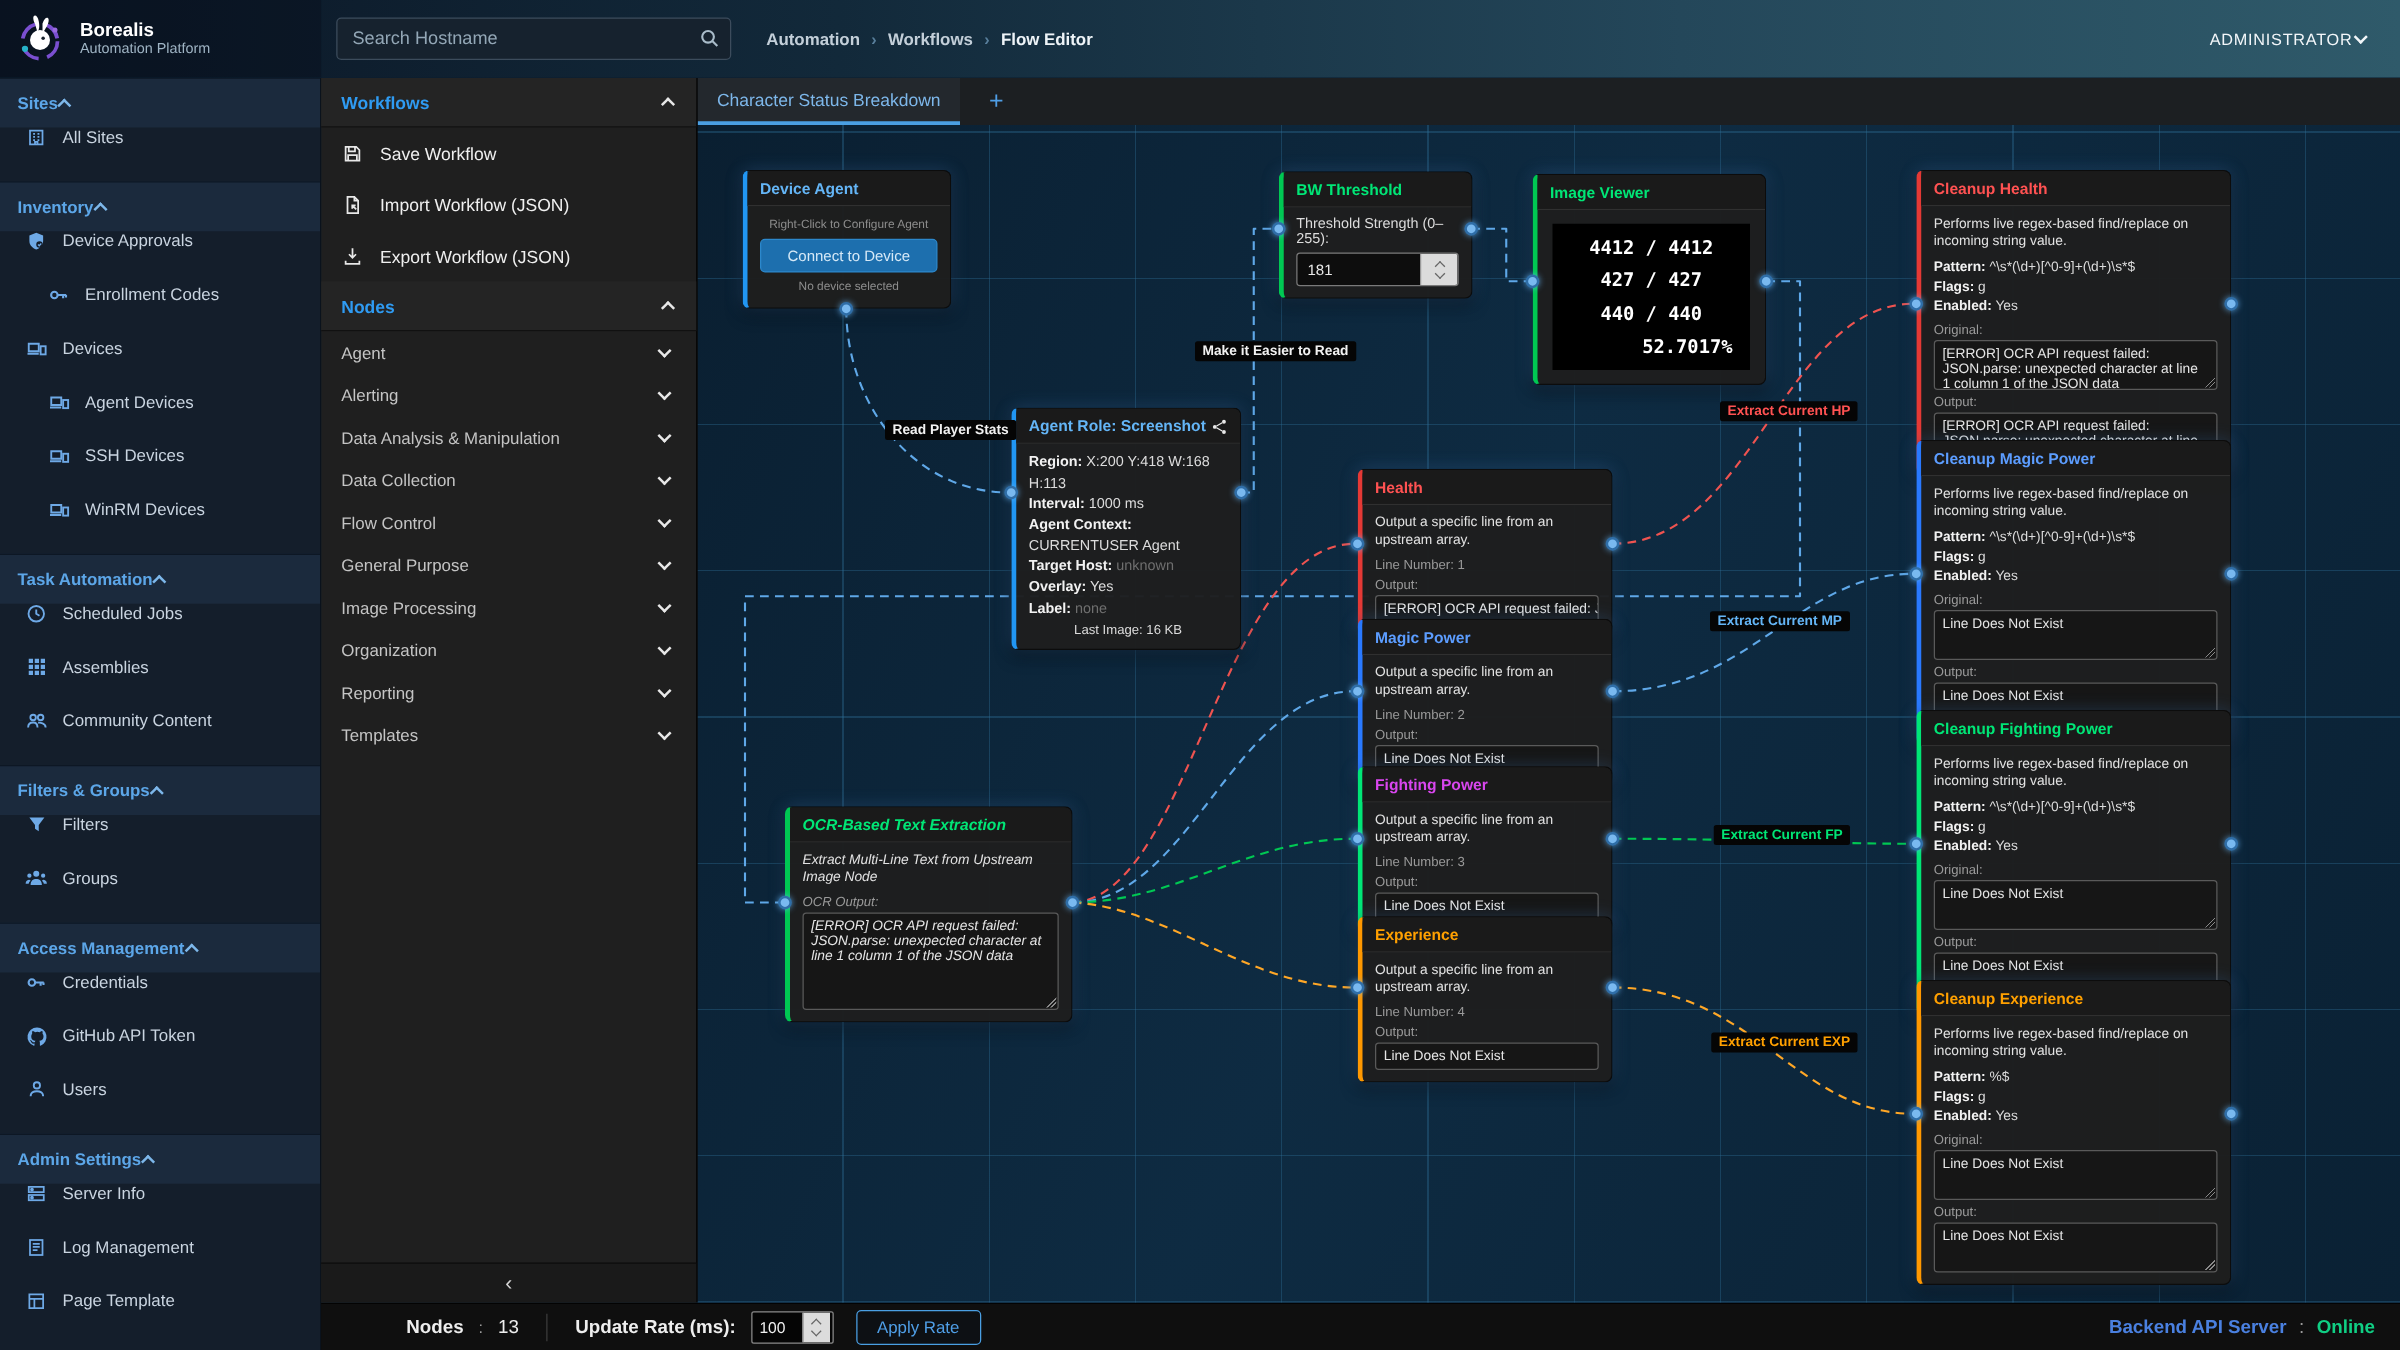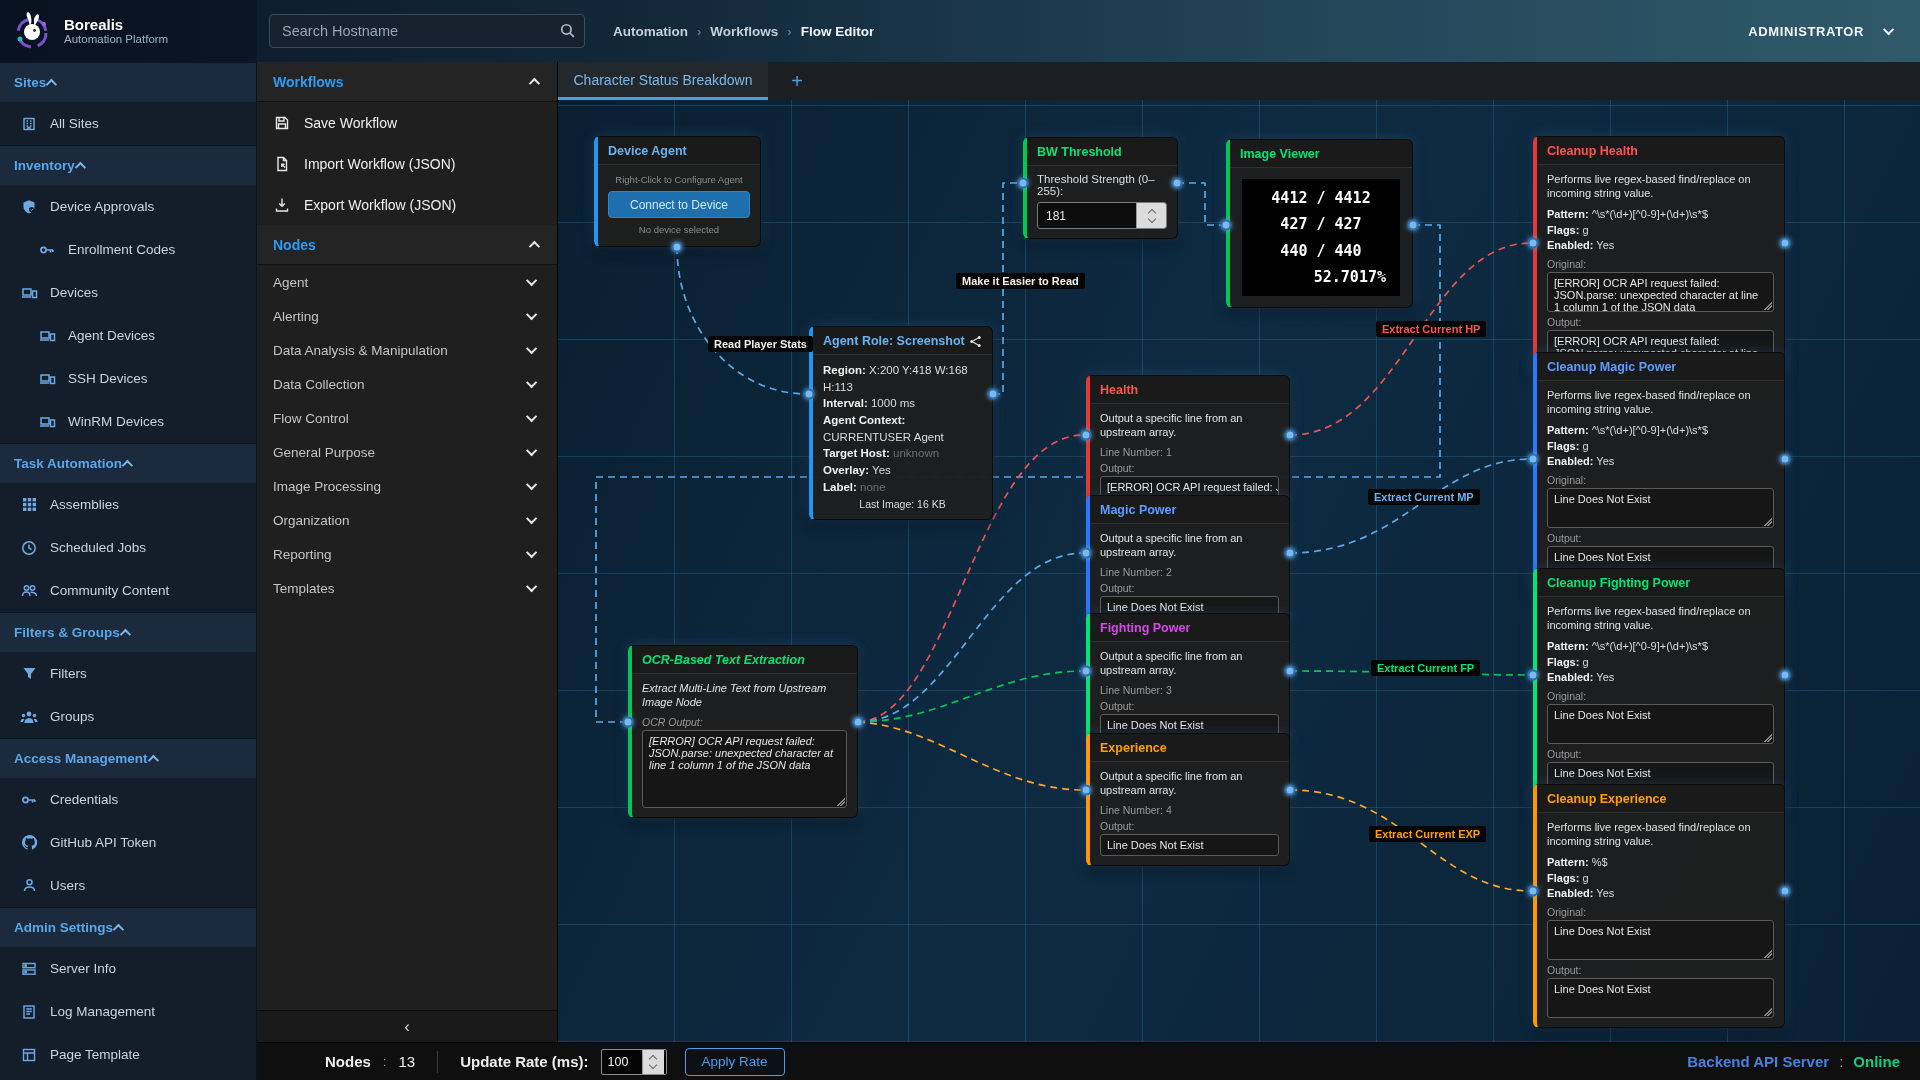--- a/index.html
+++ b/index.html
@@ -17,35 +17,35 @@
   .brand-sub { color:#9fb4c4; font-size:11.5px; }
   #search-wrap { margin-left:12px; width:316px; height:34px; position:relative; }
   #search-wrap input { width:100%; height:100%; background:#16222e; border:1px solid #3c4c5c;
     border-radius:4px; color:#cfdde8; font-size:14.5px; padding:0 34px 0 12px; outline:none; }
   #search-wrap input::placeholder { color:#93a7b6; }
   #search-wrap .mag { position:absolute; right:9px; top:8px; color:#a9bcca; }
   #breadcrumb { display:flex; align-items:center; gap:9px; margin-left:28px; font-size:13.5px; }
   #breadcrumb .bc { color:#c3cfd9; font-weight:bold; }
   #breadcrumb .bc.current { color:#eef4f8; }
   #breadcrumb .bc-sep { color:#587e9b; font-size:13px; font-weight:bold; }
-  #user-menu { margin-left:auto; margin-right:26px; display:flex; align-items:center; gap:22px;
-    color:#f2f6f9; font-weight:bold; font-size:13px; letter-spacing:.6px; cursor:pointer; }
+  #user-menu { margin-left:auto; margin-right:26px; display:flex; align-items:center; gap:4px;
+    color:#f2f6f9; font-weight:normal; font-size:13px; letter-spacing:.6px; cursor:pointer; }
   .chev { display:inline-block; width:8px; height:8px; border-left:2px solid currentColor;
     border-bottom:2px solid currentColor; }
   .chev.down { transform:rotate(-45deg) translateY(-2px); }
   .chev.up { transform:rotate(135deg) translateY(-2px); }
 
   
   #sidebar { position:fixed; left:0; top:62px; width:257px; bottom:0; z-index:40;
     background:#141e2b; border-right:1px solid #0a121c; overflow:hidden; }
   .sb-header { height:40px; display:flex; align-items:center; justify-content:flex-start;
     padding:0 18px 0 14px; background:#1b2a3d; border-top:1px solid #0d1724;
     color:#5ca6e8; font-weight:bold; font-size:13.5px; cursor:pointer; }
   .sb-header .chev { color:#7db7ea; }
-  .sb-item { height:43px; display:flex; align-items:center; gap:12px; padding-left:20px;
+  .sb-item { height:43px; display:flex; align-items:flex-start; gap:12px; padding-left:20px;
     color:#c9d4e0; font-size:13.5px; cursor:pointer; }
   .sb-item.lvl2 { padding-left:38px; }
   .sb-item .ico { color:#6ea9e6; width:18px; display:flex; justify-content:center; flex:0 0 auto; }
 
   
   #wfpanel { position:fixed; left:257px; top:62px; width:301px; bottom:38px; z-index:40;
     background:#1f1f1f; border-right:1px solid #000; display:flex; flex-direction:column; }
   .wf-header { height:40px; display:flex; align-items:center; justify-content:space-between;
     padding:0 20px 0 16px; background:#242424; border-bottom:1px solid #111;
     color:#2f9bf2; font-weight:bold; font-size:14px; cursor:pointer; }
@@ -260,42 +260,42 @@
     </span>
     <span>WinRM Devices</span>
   </div>
 
   <div class="sb-header">
     <span>Task Automation</span>
     <span class="chev up"></span>
   </div>
   <div class="sb-item">
     <span class="ico">
+      <svg class="i" width="16" height="16" viewBox="0 0 16 16" fill="none" stroke="currentColor" stroke-width="1.5">
+        <circle cx="8" cy="8" r="6.2"></circle>
+          <path d="M8 4.5 V8 L10.6 9.6"></path>
+        </svg>
+    </span>
+    <span>Scheduled Jobs</span>
+  </div>
+  <div class="sb-item">
+    <span class="ico">
       <svg class="i" width="15" height="15" viewBox="0 0 15 15" fill="currentColor">
         <rect x="1" y="1" width="3.4" height="3.4"></rect>
           <rect x="5.8" y="1" width="3.4" height="3.4"></rect>
           <rect x="10.6" y="1" width="3.4" height="3.4"></rect>
         <rect x="1" y="5.8" width="3.4" height="3.4"></rect>
           <rect x="5.8" y="5.8" width="3.4" height="3.4"></rect>
           <rect x="10.6" y="5.8" width="3.4" height="3.4"></rect>
         <rect x="1" y="10.6" width="3.4" height="3.4"></rect>
           <rect x="5.8" y="10.6" width="3.4" height="3.4"></rect>
           <rect x="10.6" y="10.6" width="3.4" height="3.4"></rect>
         </svg>
     </span>
     <span>Assemblies</span>
-  </div>
-  <div class="sb-item">
-    <span class="ico">
-      <svg class="i" width="16" height="16" viewBox="0 0 16 16" fill="none" stroke="currentColor" stroke-width="1.5">
-        <circle cx="8" cy="8" r="6.2"></circle>
-          <path d="M8 4.5 V8 L10.6 9.6"></path>
-        </svg>
-    </span>
-    <span>Scheduled Jobs</span>
   </div>
   <div class="sb-item">
     <span class="ico">
       <svg class="i" width="17" height="15" viewBox="0 0 17 15" fill="none" stroke="currentColor" stroke-width="1.5">
         <circle cx="5.5" cy="5" r="2.2"></circle>
           <circle cx="11.5" cy="5" r="2.2"></circle>
         <path d="M1.5 13 C1.5 10 3.5 9 5.5 9 C7.5 9 9 10 9 13 M9.5 9.2 C11 9 15.5 9.6 15.5 13"></path>
         </svg>
     </span>
     <span>Community Content</span>

